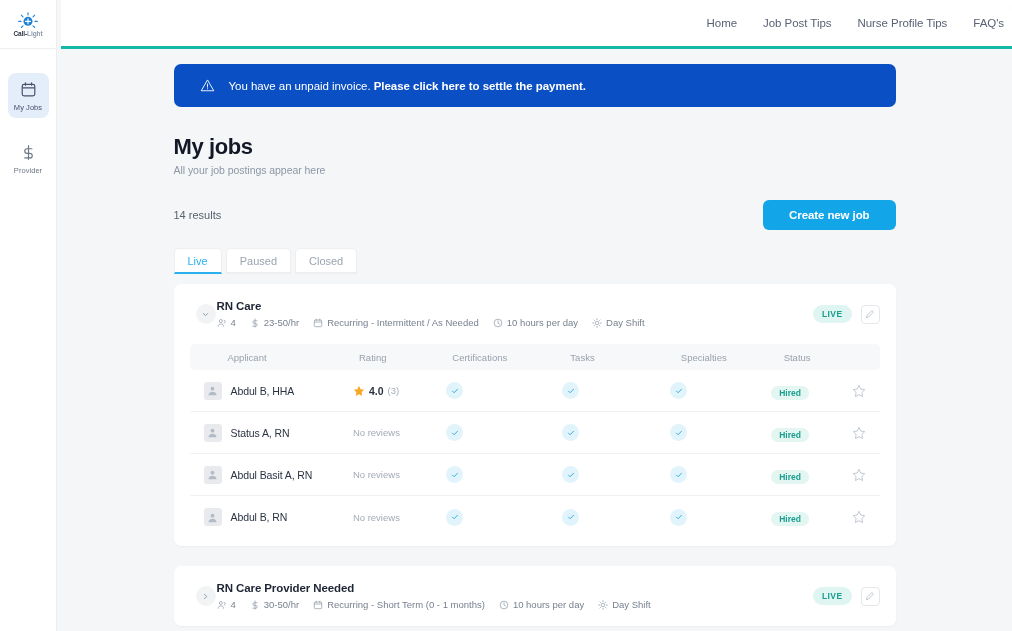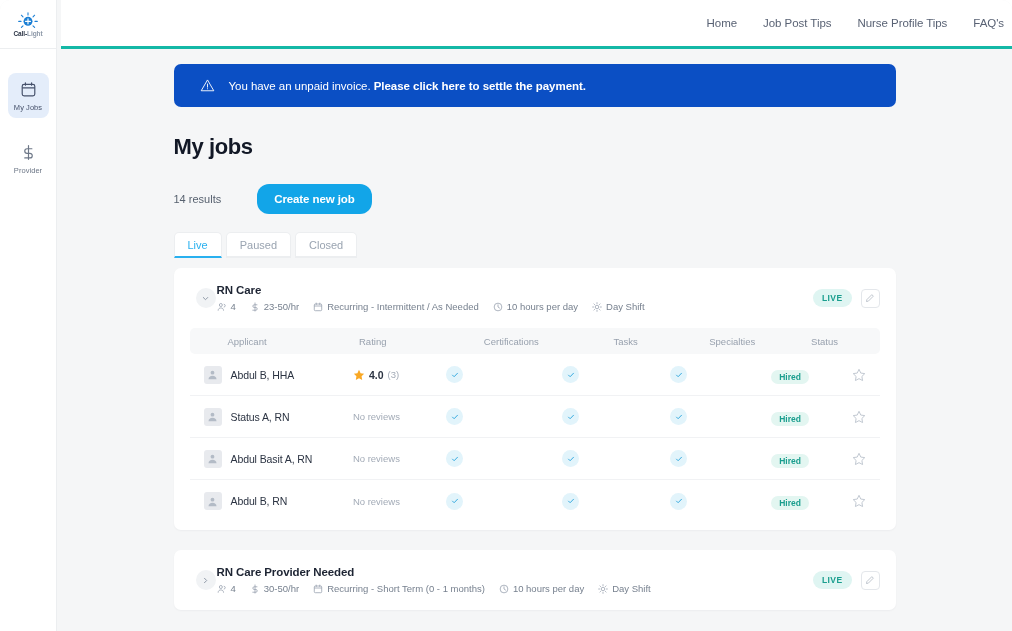--- a/index.html
+++ b/index.html
@@ -142,35 +142,34 @@
     color: #8d97a6;
     margin-top: 4px;
     letter-spacing: -0.05px;
   }
 
   .results-row {
     margin-top: 25px;
     height: 28px;
     display: flex;
     align-items: center;
-    justify-content: flex-start;
-    gap: 36px;
+    justify-content: space-between;
   }
   .results-count {
     font-size: 11px;
     color: #57616f;
   }
   .create-btn {
     background: #12a5e8;
     color: #ffffff;
     font-size: 11.5px;
     font-weight: bold;
     border: none;
-    border-radius: 12px;
-    padding: 9px 17px;
+    border-radius: 6px;
+    padding: 9px 26px;
     cursor: pointer;
     font-family: "Liberation Sans", sans-serif;
     letter-spacing: -0.1px;
   }
 
   
   .tabs {
     margin-top: 19px;
     display: flex;
     gap: 4px;
@@ -266,21 +265,20 @@
 
   
   .table { width: 100%; padding: 0 16px 8px 16px; }
   .thead {
     display: flex;
     align-items: center;
     background: #f7f8f9;
     border-radius: 5px;
     height: 26px;
     padding: 0 14px;
-    text-align: center;
   }
   .thead span {
     font-size: 9.5px;
     color: #98a1ae;
   }
 
   .trow {
     display: flex;
     align-items: center;
     height: 42px;
@@ -398,20 +396,21 @@
         <svg width="15" height="15" viewBox="0 0 20 20" fill="none">
           <path d="M10 2.6L18.4 17H1.6L10 2.6z" stroke="#ffffff" stroke-width="1.2" stroke-linejoin="round"></path>
           <line x1="10" y1="8" x2="10" y2="12.2" stroke="#ffffff" stroke-width="1.2" stroke-linecap="round"></line>
           <circle cx="10" cy="14.4" r="0.75" fill="#ffffff"></circle>
         </svg>
         <span class="banner-text"><span>You have an unpaid invoice. </span><b>Please click here to settle the payment.</b></span>
       </div>
 
       <div class="page-head">
         <div class="page-title">My jobs</div>
+        <div class="page-sub">All your job postings appear here</div>
       </div>
 
       <div class="results-row">
         <span class="results-count">14 results</span>
         <button class="create-btn">Create new job</button>
       </div>
 
       <div class="tabs">
         <div class="tab active">Live</div>
         <div class="tab">Paused</div>

